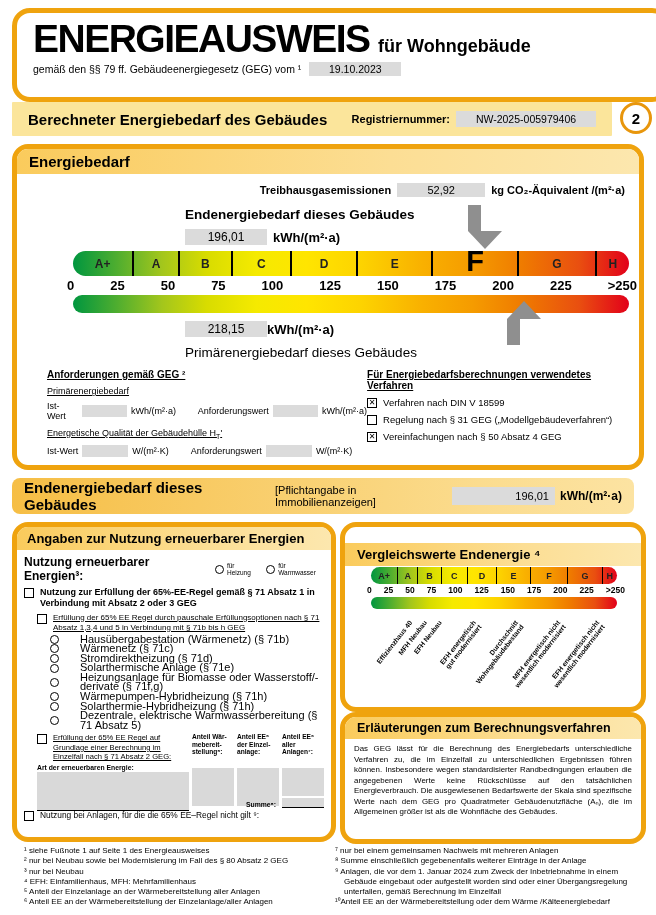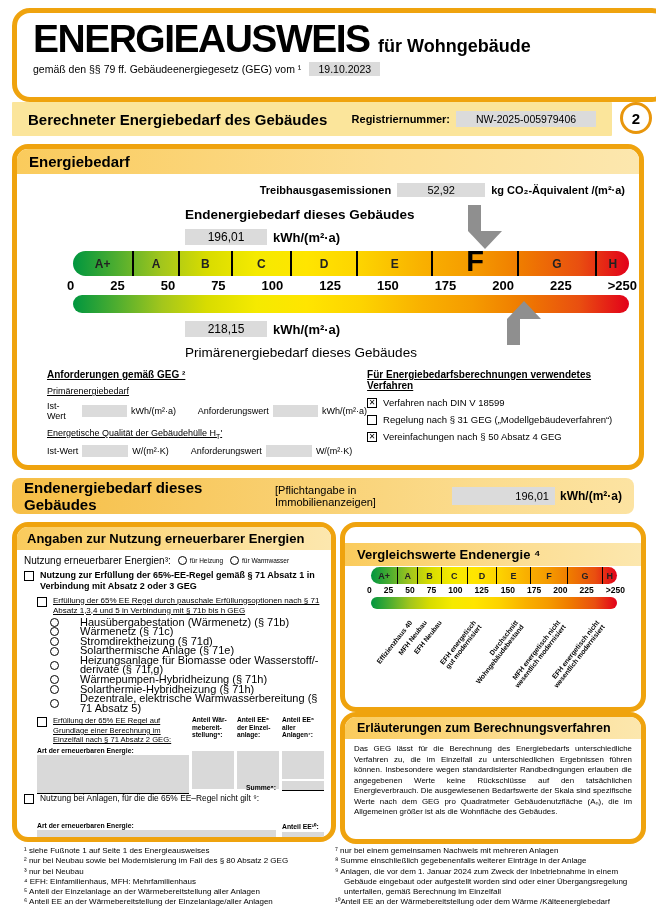--- a/index.html
+++ b/index.html
@@ -6,21 +6,21 @@
   body{width:656px;height:915px;position:relative;background:#fff;
        font-family:"Liberation Sans", sans-serif;color:#000;overflow:hidden;}
   .abs{position:absolute;}
   .field{background:#DBDBDB;display:inline-block;text-align:center;}
   
   .header-box{left:12px;top:8px;width:616px;height:80px;border:5px solid #EFA30E;
               border-radius:18px;padding:4px 16px 0 16px;}
   .main-title{font-size:39px;font-weight:bold;letter-spacing:-1.5px;line-height:1.12;}
   .sub-title{font-size:18px;font-weight:bold;margin-left:4px;}
   .law-row{font-size:10.5px;display:flex;align-items:center;gap:8px;margin-top:1px;}
-  .date-field{width:71px;font-size:10.5px;padding:1px 0;}
+  .date-field{width:92px;font-size:10.5px;padding:1px 0;}
   
   .reg-banner{left:12px;top:102px;width:568px;height:34px;background:#FBE59B;border-radius:1px;
               display:flex;align-items:center;padding:0 16px;}
   .reg-title{font-size:15px;font-weight:bold;}
   .reg-label{font-size:11px;font-weight:bold;margin-left:auto;}
   .reg-value{font-size:10.5px;width:132px;padding:2px 4px;margin-left:6px;}
   .page-circle{left:620px;top:102px;width:26px;height:26px;border:3px solid #E8960C;border-radius:50%;
                background:#fff;display:flex;align-items:center;justify-content:center;
                font-size:15px;font-weight:bold;}
   
@@ -57,21 +57,21 @@
   
   .arrow{position:absolute;width:0;transform:translateX(-50%);}
   .arrow .shaft{width:13px;height:26px;background:#8F8F8F;margin:0 auto;}
   .arrow .head-down{width:0;height:0;border-left:17px solid transparent;border-right:17px solid transparent;
                     border-top:18px solid #8F8F8F;margin:0 auto;}
   .arrow .head-up{width:0;height:0;border-left:17px solid transparent;border-right:17px solid transparent;
                   border-bottom:18px solid #8F8F8F;margin:0 auto;}
   .arrow-inner{display:flex;flex-direction:column;align-items:center;transform:translateX(-50%);}
   .arrow-down-wrap{top:-46px;}
   .arrow-up-wrap{top:50px;}
-  .prim-row{top:172px;left:168px;display:flex;align-items:center;gap:6px;}
+  .prim-row{top:172px;left:168px;display:flex;align-items:center;}
   .prim-label{top:196px;left:168px;font-size:13.5px;font-weight:normal;}
   
   .req-cols{top:220px;left:30px;right:10px;display:flex;}
   .req-left{width:55%;font-size:9px;}
   .req-right{width:45%;font-size:9.5px;}
   .u{text-decoration:underline;}
   .req-title{font-size:10px;font-weight:bold;margin-bottom:6px;}
   .req-head{margin-bottom:5px;}
   .req-row{display:flex;align-items:center;gap:4px;margin-bottom:7px;}
   .mini-field{width:46px;height:12px;}
@@ -86,21 +86,21 @@
               display:flex;align-items:center;padding:0 12px;box-sizing:border-box;}
   .end-banner .t{font-size:15px;font-weight:bold;}
   .end-banner .note{font-size:11px;margin-left:8px;}
   .end-banner .field{width:96px;text-align:right;padding:3px 6px;font-size:11px;margin-left:auto;}
   .end-banner .unit{font-size:12px;font-weight:bold;margin-left:5px;}
   
   .renew-box{left:12px;top:522px;width:314px;height:310px;}
   .renew-box .box-header{font-size:13px;padding:4px 10px;}
   .renew-content{padding:5px 7px;font-size:8px;}
   .usage-row{display:flex;align-items:center;gap:7px;margin-bottom:4px;}
-  .usage-row .lbl{font-size:10px;font-weight:normal;}
+  .usage-row .lbl{font-size:12px;font-weight:bold;}
   .usage-row .ropt{display:flex;align-items:center;gap:3px;font-size:6.5px;}
   .cbig{font-size:9px;font-weight:bold;}
   .indent1{margin-left:13px;}
   .indent2{margin-left:26px;}
   .opt-row{display:flex;align-items:center;gap:21px;font-size:11px;line-height:9.6px;}
   .tbl1{display:flex;gap:3px;margin-left:13px;margin-top:3px;}
   .tbl1 .c1{width:152px;}
   .tbl1 .chead{font-size:6.6px;font-weight:bold;line-height:7.2px;}
   .tbl1 .ccol{width:42px;}
   .gray-cell{background:#D9D9D9;}

